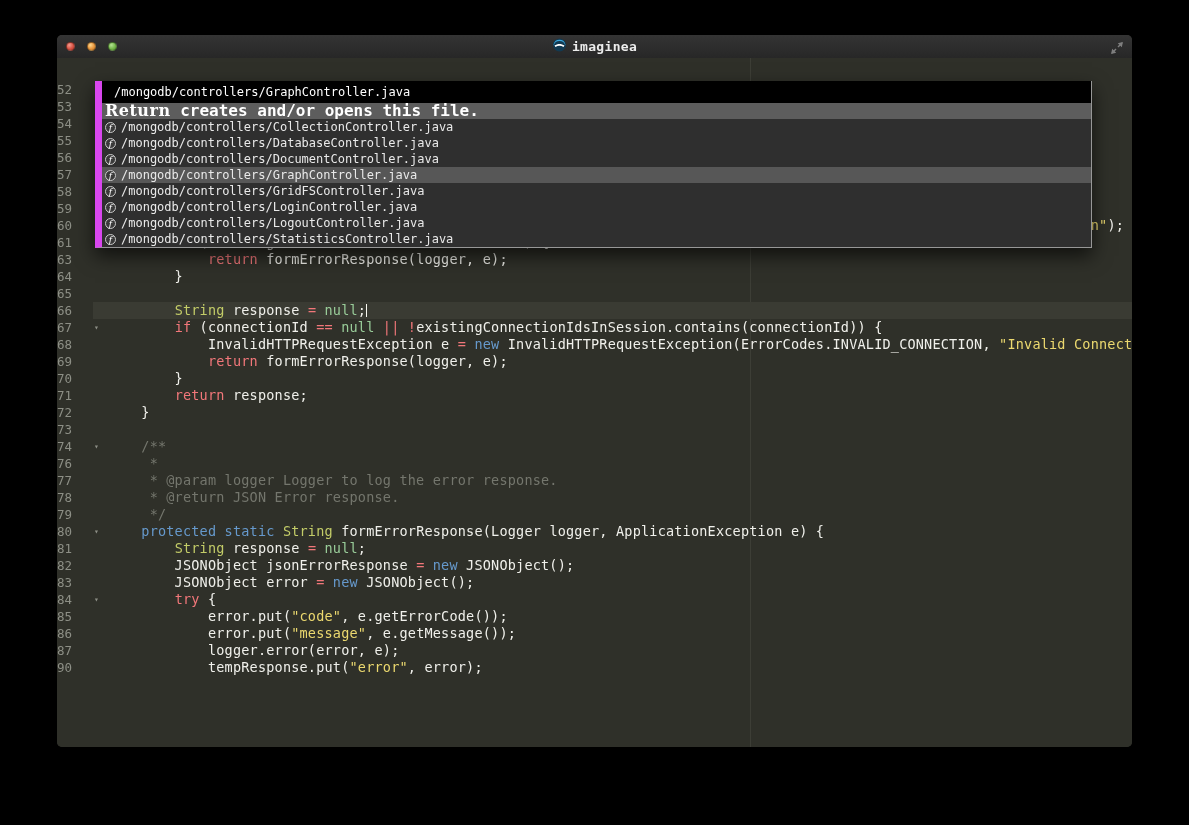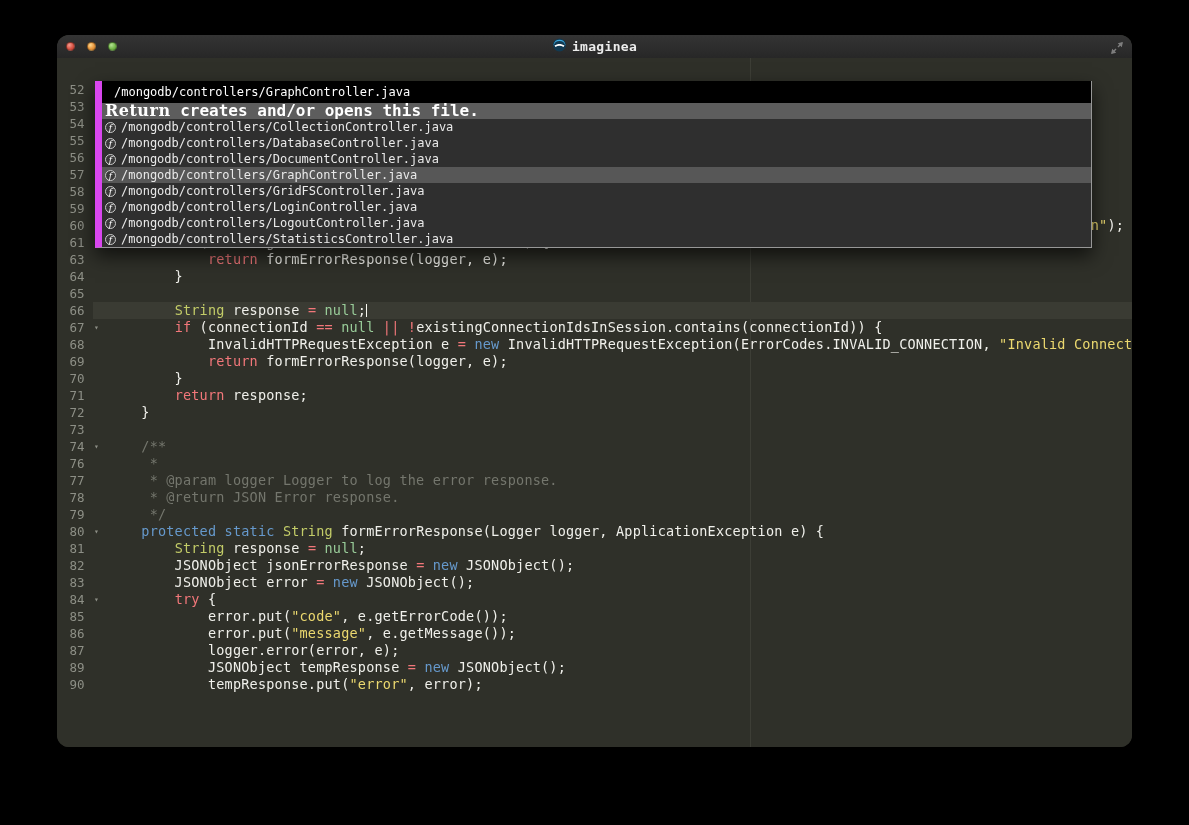--- a/index.html
+++ b/index.html
@@ -2,21 +2,21 @@
 <html><head>
 <meta charset="utf-8">
 <style>
   html,body{margin:0;padding:0;}
   body{
     width:1189px;height:825px;background:#000;position:relative;overflow:hidden;
     font-family:"DejaVu Sans Mono", monospace;
   }
   .window{
     position:absolute;left:57px;top:35px;width:1075px;height:712px;
-    background:#2f3029;border-radius:12px;overflow:hidden;
+    background:#2f3029;border-radius:5px;overflow:hidden;
     box-shadow:0 12px 30px rgba(0,0,0,0.65);
   }
   
   .titlebar{
     position:absolute;top:0;left:0;right:0;height:23px;
     background:linear-gradient(#343434,#272727);
     border-bottom:1px solid #1b1b1b;
   }
   .traffic{position:absolute;left:9px;top:7px;display:flex;gap:12px;}
   .light{width:9px;height:9px;border-radius:50%;border:1px solid rgba(0,0,0,.35);box-sizing:border-box;}
@@ -27,21 +27,21 @@
     position:absolute;left:50%;top:0;height:23px;transform:translateX(-50%);
     display:flex;align-items:center;gap:6px;
   }
   .title-text{color:#ececec;font-size:13px;font-weight:bold;letter-spacing:.3px;}
   .fullscreen{position:absolute;right:8px;top:5px;width:14px;height:14px;opacity:.75;}
   
   .editor{position:absolute;top:23px;left:0;right:0;bottom:0;background:#2f3029;overflow:hidden;}
   .ruler{position:absolute;left:693px;top:0;bottom:0;width:1px;background:#3d3e36;}
   .code-lines{position:absolute;top:23px;left:0;right:0;}
   .row{display:flex;height:17px;line-height:17px;position:relative;}
-  .gutter{width:36px;flex:none;text-align:center;padding-right:3px;color:#8d8f86;font-size:12.5px;box-sizing:border-box;padding-left:7px;}
+  .gutter{width:36px;flex:none;text-align:left;padding-right:3px;color:#8d8f86;font-size:12.5px;box-sizing:border-box;}
   .fold{position:absolute;left:37px;top:0;color:#8d8f86;font-size:8px;line-height:17px;}
   .content{flex:1;padding-left:15px;white-space:pre;font-size:13.5px;letter-spacing:.2px;color:#f0f0eb;overflow:hidden;}
   .row.current .content{background:#3a3b33;}
   .tk-k{color:#f2777a;}  
   .tk-b{color:#6699cc;}  
   .tk-t{color:#c3cc68;}  
   .tk-s{color:#ecd96f;}  
   .tk-n{color:#99cc99;}  
   .tk-c{color:#74766d;}  
   .caret{display:inline-block;width:1px;height:13px;background:#f8f8f0;vertical-align:-2px;}
@@ -242,24 +242,20 @@
         </div>
         <div class="row">
           <div class="gutter">86</div>
           <div class="content"><span class="tk-p">            error.put(</span><span class="tk-s">"message"</span><span class="tk-p">, e.getMessage());</span></div>
         </div>
         <div class="row">
           <div class="gutter">87</div>
           <div class="content"><span class="tk-p">            logger.error(error, e);</span></div>
         </div>
         <div class="row">
-          <div class="gutter">89</div>
-          <div class="content"><span class="tk-p">            JSONObject tempResponse </span><span class="tk-k">=</span><span class="tk-p"> </span><span class="tk-b">new</span><span class="tk-p"> JSONObject();</span></div>
-        </div>
-        <div class="row">
           <div class="gutter">90</div>
           <div class="content"><span class="tk-p">            tempResponse.put(</span><span class="tk-s">"error"</span><span class="tk-p">, error);</span></div>
         </div>
       </div>
 
     <div class="quick-panel">
       <input class="qp-input" spellcheck="false" value="/mongodb/controllers/GraphController.java" style="">
       <div class="qp-hint"><span class="ret">Return</span><span> creates and/or opens this file.</span></div>
       <div class="qp-list">
           <div class="qp-item">

